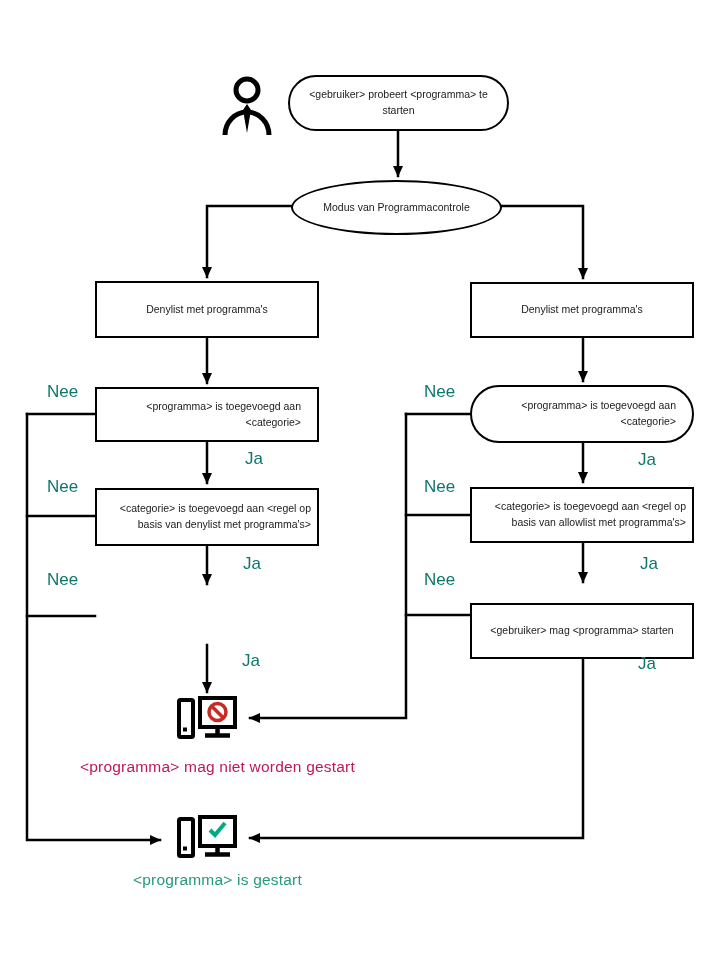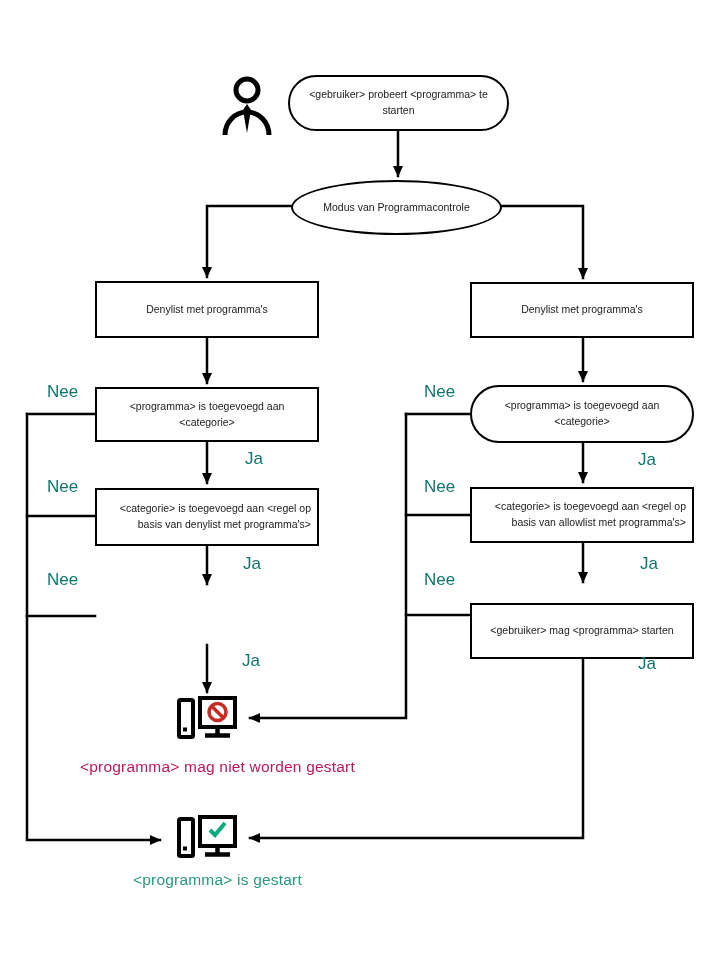--- a/index.html
+++ b/index.html
@@ -5,21 +5,21 @@
   html,body{margin:0;padding:0;background:#ffffff;}
   body{width:720px;height:960px;overflow:hidden;font-family:"Liberation Sans","DejaVu Sans",sans-serif;}
   .canvas{position:relative;width:720px;height:960px;background:#ffffff;}
   .wires{position:absolute;left:0;top:0;z-index:1;}
   .node{position:absolute;z-index:2;display:flex;align-items:center;justify-content:center;
         text-align:center;background:#ffffff;border:2.5px solid #000;color:#1a1a1a;
         font-size:10.5px;line-height:1.5;box-sizing:border-box;}
   .rect{border-radius:0;}
   .stadium{border-radius:29px;}
   .ellipse{border-radius:50%;}
-  .pad-wide{padding:2px 26px;}
+  .pad-wide{padding:2px 16px;text-align:right;}
   .pad-mid{padding:2px 12px;}
   .pad-narrow{padding:2px 6px;text-align:right;}
   .edge-label{position:absolute;z-index:3;font-size:17px;color:#0f766e;}
   .caption{position:absolute;z-index:3;font-size:15.5px;letter-spacing:.2px;}
   .caption-blocked{color:#be185d;}
   .caption-started{color:#26997e;}
   .icon-wrap{position:absolute;z-index:2;}
 </style>
 </head>
 <body>

